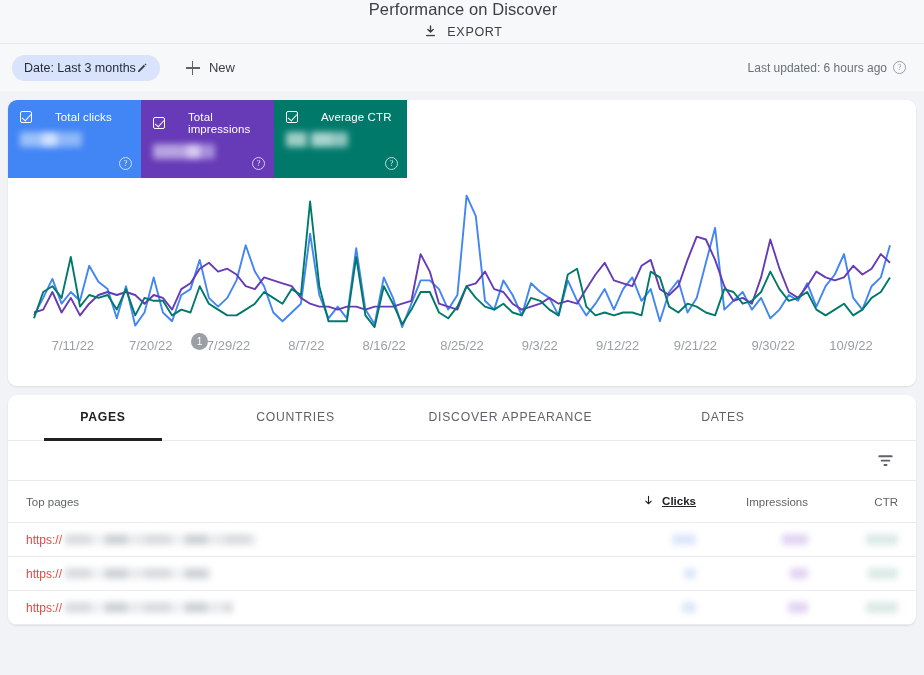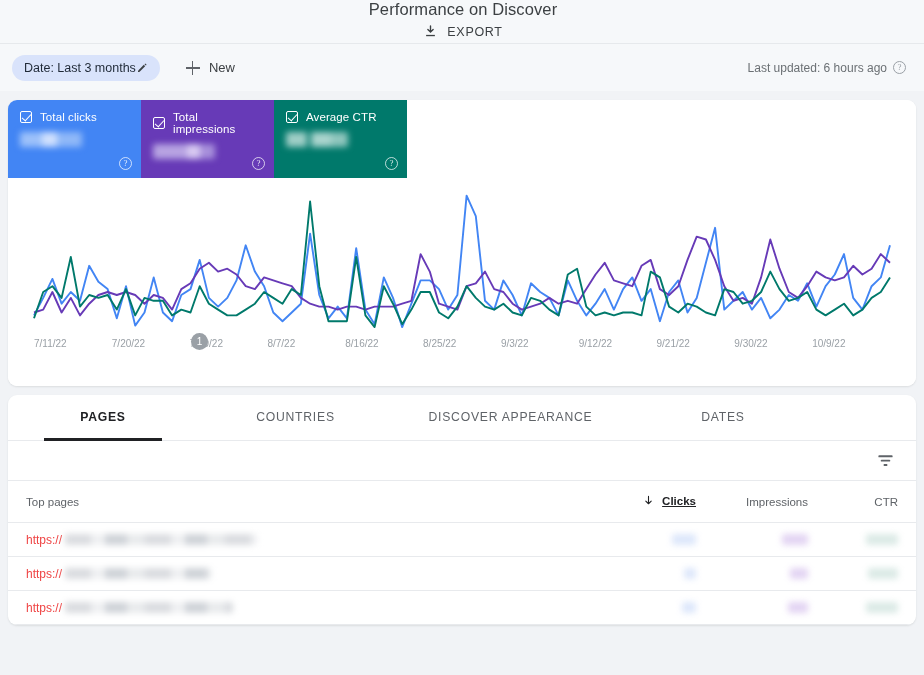--- a/index.html
+++ b/index.html
@@ -75,21 +75,21 @@
   .metrics { display: flex; height: 78px; }
   .metric {
     width: 133px; flex: 0 0 133px;
     padding: 11px 12px 0 12px;
     position: relative; cursor: pointer;
     color: #fff;
   }
   .metric.blue   { background: #4285f4; }
   .metric.purple { background: #673ab7; }
   .metric.green  { background: #00796b; }
-  .metric-head { display: flex; align-items: center; gap: 8px; }
+  .metric-head { display: flex; align-items: center; gap: 23px; }
   .cbox {
     width: 12px; height: 12px; border: 1.4px solid #fff; border-radius: 2px;
     position: relative; flex: 0 0 12px;
   }
   .cbox::after {
     content:""; position:absolute; left:3px; top:0px;
     width:4px; height:8px; border:solid #fff; border-width:0 1.5px 1.5px 0;
     transform: rotate(42deg);
   }
   .metric-label { font-size: 11.5px; letter-spacing:.1px; }
@@ -108,21 +108,21 @@
     font-family: "Liberation Serif", serif; cursor: pointer;
   }
   .metric-filler { flex: 1 1 auto; background: #fff; }
 
   .chart-wrap { height: 208px; position: relative; background:#fff; }
   .chart-svg { display:block; width: 908px; height: 160px; }
   .axis {
     display: flex; padding: 0 26px; position: relative;
   }
   .axis .tick {
-    flex: 1 1 0; text-align: left; font-size: 10px; color: #9aa0a6;
+    flex: 1 1 0; text-align: center; font-size: 13px; color: #9aa0a6;
   }
   .annot {
     position: absolute; left: 183px; top: 155px;
     width: 17px; height: 17px; border-radius: 50%;
     background: #9aa0a6; color: #fff; font-size: 10px;
     line-height: 17px; text-align: center; cursor: pointer;
   }
 
   
   .tabs { display: flex; border-bottom: 1px solid #e8eaed; height: 46px; }

